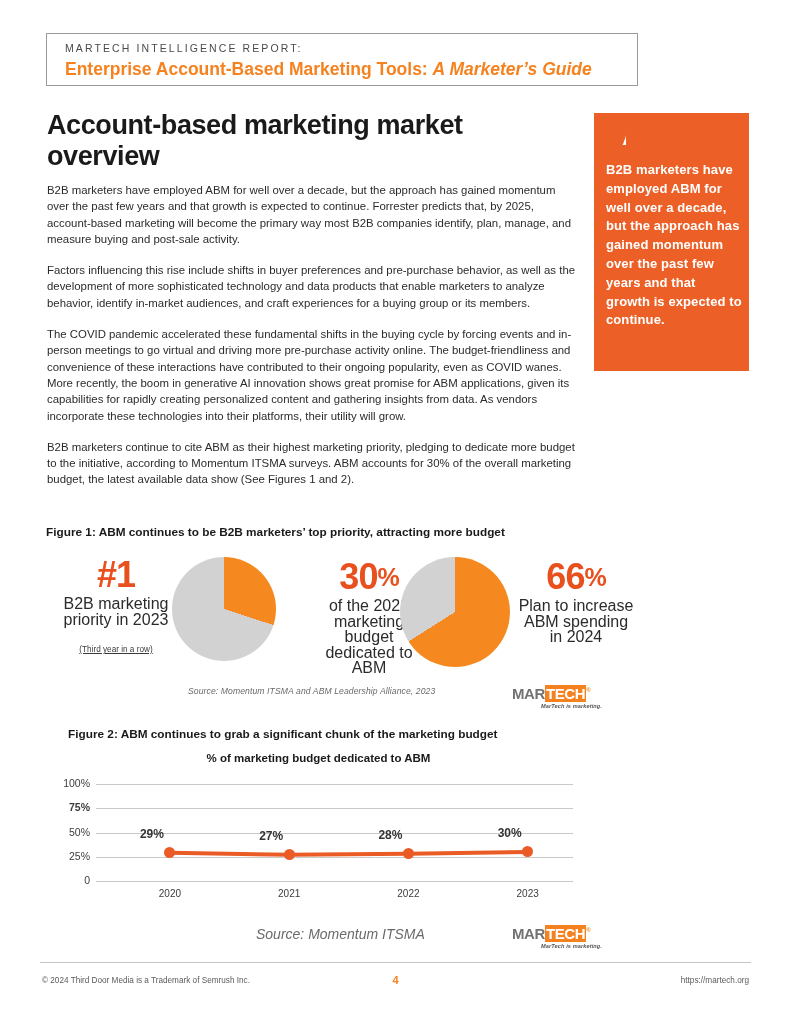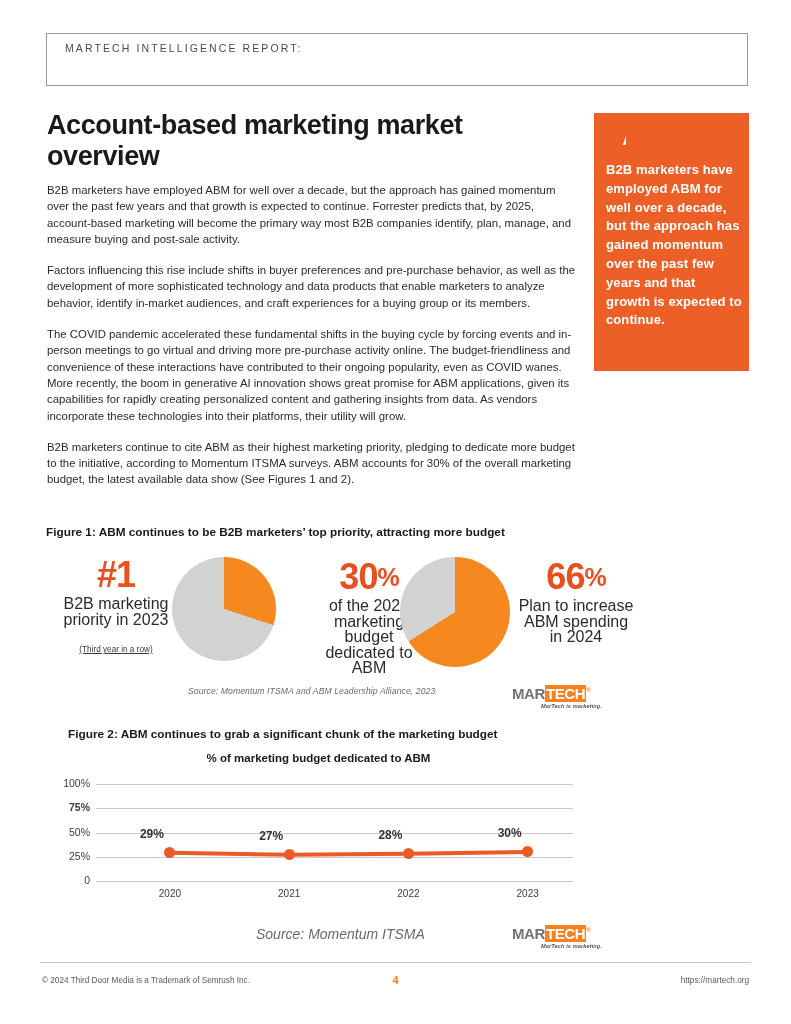--- a/index.html
+++ b/index.html
@@ -15,21 +15,21 @@
     position: relative;
     width: 791px;
     height: 1024px;
     background: #ffffff;
   }
 
   
   .report-header {
     position: absolute;
     left: 46px; top: 33px;
-    width: 702px; height: 53px;
+    width: 592px; height: 53px;
     border: 1px solid #9a9a9a;
     padding: 7px 0 0 18px;
   }
   .report-kicker {
     font-size: 10.5px;
     letter-spacing: 2.1px;
     color: #4a4a4a;
     font-weight: 400;
     line-height: 14px;
   }
@@ -274,20 +274,21 @@
     color: #5b5b5b;
   }
 </style>
 </head>
 <body>
 
 <div class="page">
 
   <div class="report-header">
     <div class="report-kicker">MARTECH INTELLIGENCE REPORT:</div>
+    <div class="report-title"><span>Enterprise Account-Based Marketing Tools: </span><span class="ital">A Marketer’s Guide</span></div>
   </div>
 
   <h1 class="main-heading">Account-based marketing market overview</h1>
 
   <div class="body-col">
     <p>B2B marketers have employed ABM for well over a decade, but the approach has gained momentum over the past few years and that growth is expected to continue. Forrester predicts that, by 2025, account-based marketing will become the primary way most B2B companies identify, plan, manage, and measure buying and post-sale activity.</p>
     <p>Factors influencing this rise include shifts in buyer preferences and pre-purchase behavior, as well as the development of more sophisticated technology and data products that enable marketers to analyze behavior, identify in-market audiences, and craft experiences for a buying group or its members.</p>
     <p>The COVID pandemic accelerated these fundamental shifts in the buying cycle by forcing events and in-person meetings to go virtual and driving more pre-purchase activity online. The budget-friendliness and convenience of these interactions have contributed to their ongoing popularity, even as COVID wanes. More recently, the boom in generative AI innovation shows great promise for ABM applications, given its capabilities for rapidly creating personalized content and gathering insights from data. As vendors incorporate these technologies into their platforms, their utility will grow.</p>
     <p>B2B marketers continue to cite ABM as their highest marketing priority, pledging to dedicate more budget to the initiative, according to Momentum ITSMA surveys. ABM accounts for 30% of the overall marketing budget, the latest available data show (See Figures 1 and 2).</p>
   </div>

